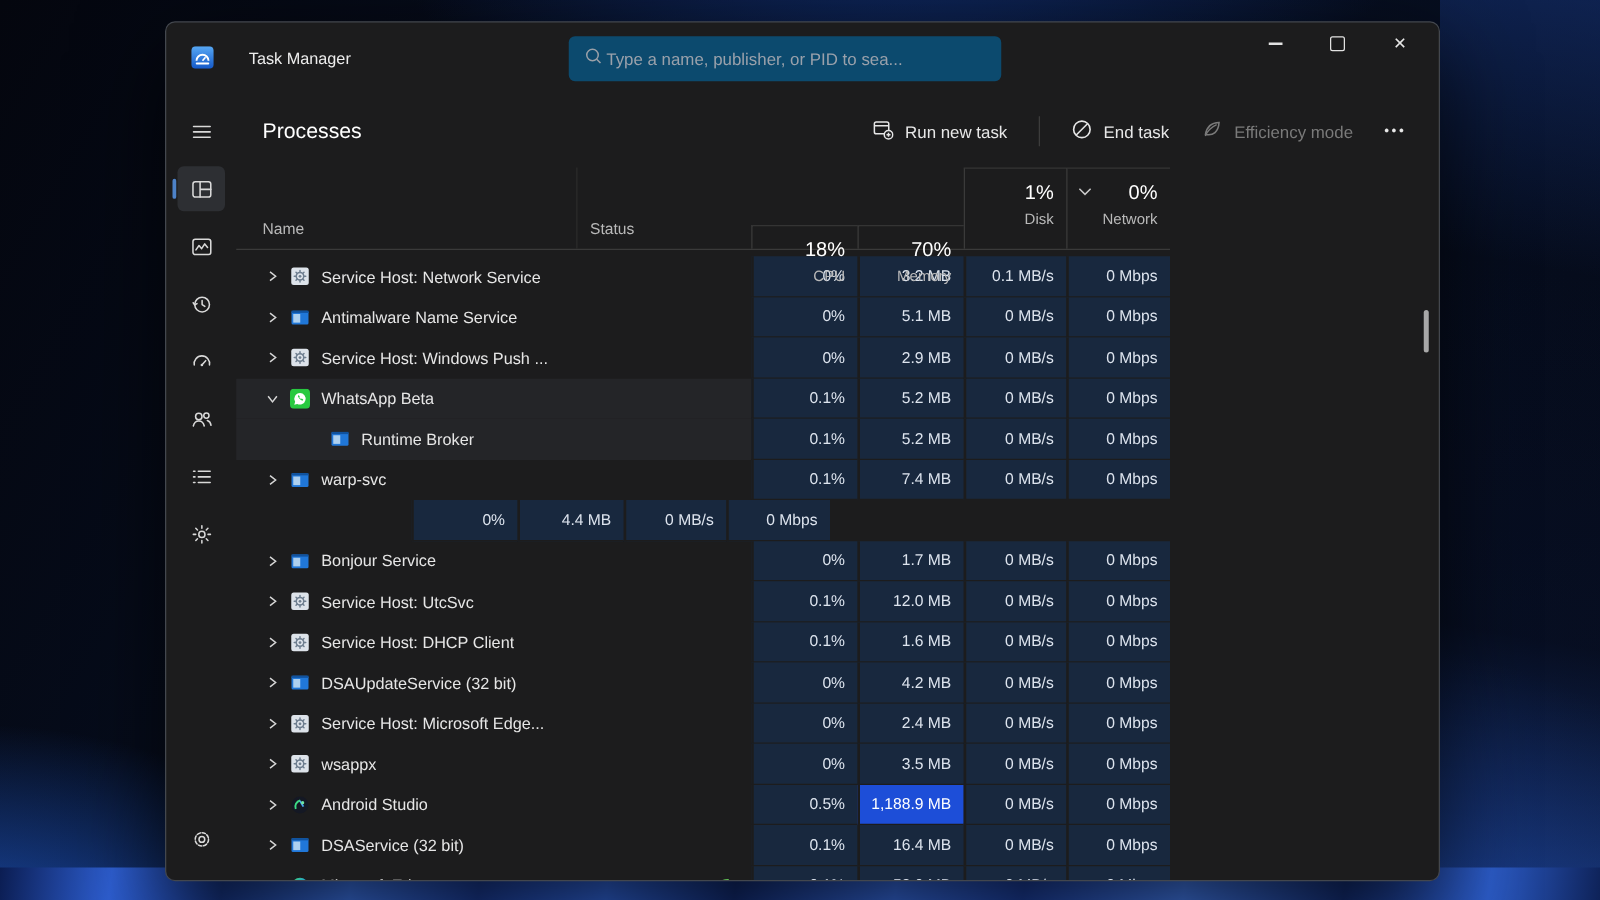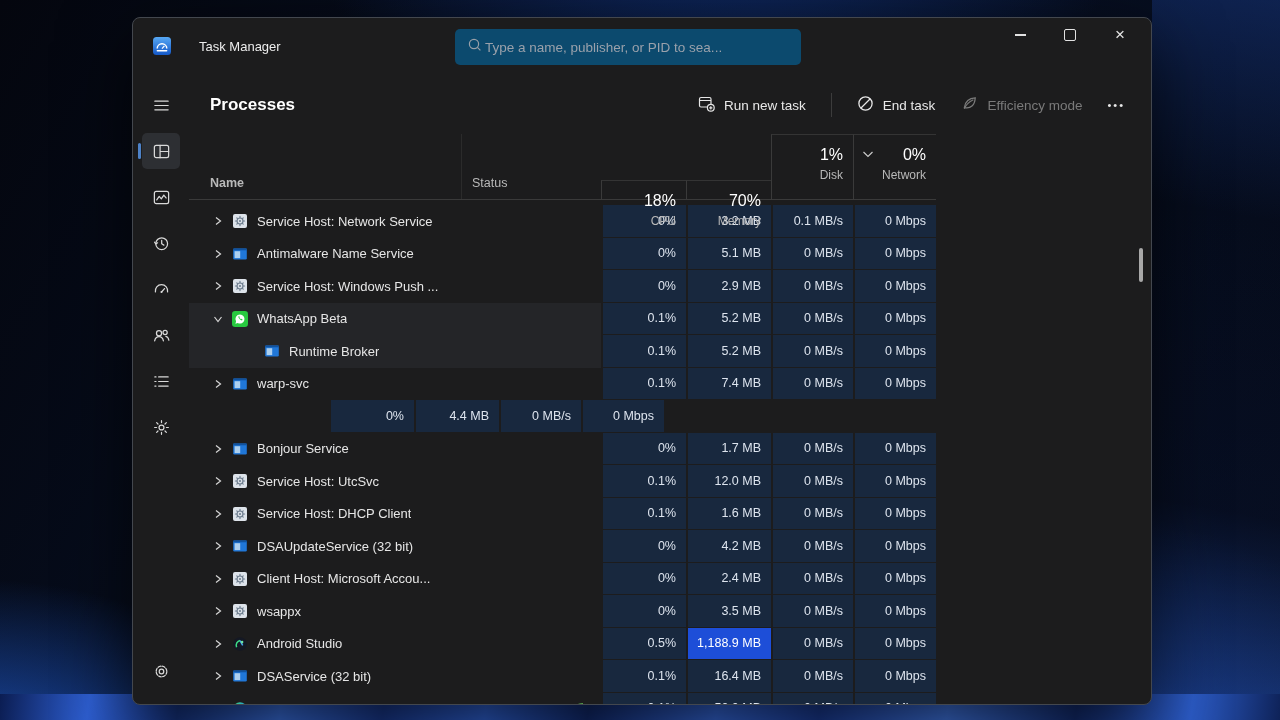--- a/index.html
+++ b/index.html
@@ -49,32 +49,32 @@
   .sitem .ibox{width:38px;height:36px;display:flex;align-items:center;justify-content:center;border-radius:5px;}
   .sitem.active .ibox{background:#2d2f33;}
   .sitem.active::before{content:"";position:absolute;left:5px;top:15px;width:3px;height:16px;
                         border-radius:2px;background:#4d82c8;}
   .sitem.settings{margin-top:auto;margin-bottom:10px;}
   .sic{stroke:#d9d9d9;stroke-width:1.3;fill:none;stroke-linecap:round;stroke-linejoin:round;}
 
   
   .content{flex:1;position:relative;}
   .pagehead{height:58px;display:flex;align-items:center;padding:0 17px 0 21px;box-sizing:border-box;}
-  .pagetitle{font-size:17px;font-weight:700;color:#ffffff;}
+  .pagetitle{font-size:17px;font-weight:400;color:#ffffff;}
   .toolbar{margin-left:auto;display:flex;align-items:center;gap:6px;}
   .tbtn{display:flex;align-items:center;gap:9px;font-size:13.5px;color:#e8e8e8;
         padding:7px 10px;border-radius:4px;background:transparent;border:none;}
   .tbtn.disabled{color:#7a7a7a;}
   .tdivider{width:1px;height:24px;background:#3c3c3c;margin:0 9px;}
   .morebtn{font-size:11px;letter-spacing:2px;color:#e8e8e8;padding:7px 9px;border:none;background:transparent;}
 
   
   .thead{display:flex;width:747px;height:66px;border-bottom:1px solid #3a3a3a;box-sizing:border-box;}
   .h-name{width:272px;display:flex;align-items:flex-end;padding:0 0 9px 21px;
-          box-sizing:border-box;color:#b9b9b9;font-size:12.5px;font-weight:bold;}
+          box-sizing:border-box;color:#b9b9b9;font-size:12.5px;}
   .h-status{width:140px;display:flex;align-items:flex-end;padding:0 0 9px 10px;
             box-sizing:border-box;color:#b9b9b9;font-size:12.5px;border-left:1px solid #2b2b2b;}
   .h-metric{position:relative;display:flex;flex-direction:column;align-items:flex-end;
             padding:11px 10px 0 0;border-left:1px solid #3a3a3a;border-top:1px solid #343434;
             box-sizing:border-box;}
   .h-metric .pct{font-size:16px;color:#fff;line-height:1.15;}
   .h-metric .mlabel{font-size:12px;color:#b9b9b9;margin-top:4px;}
   .h-metric.cpu,.h-metric.memory{width:85px;margin-top:46px;}
   .h-metric.disk{width:82px;}
   .h-metric.network{width:83px;}
@@ -548,21 +548,21 @@
               <span class="picon">
                 <svg viewBox="0 0 16 16" width="16" height="16">
                   <rect x="1" y="1" width="14" height="14" rx="2" fill="#dde3ea"></rect>
                   <circle cx="8" cy="8" r="3" fill="none" stroke="#6f7f90" stroke-width="1.2"></circle>
                   <circle cx="8" cy="8" r="1.1" fill="#6f7f90"></circle>
                   <g stroke="#6f7f90" stroke-width="1.2" stroke-linecap="round">
                     <path d="M8 3.4v1.4M8 11.2v1.4M3.4 8h1.4M11.2 8h1.4M4.8 4.8l1 1M10.2 10.2l1 1M11.2 4.8l-1 1M4.8 11.2l1-1"></path>
                   </g>
                 </svg>
               </span>
-              <span class="plabel">Client Host: Microsoft Accou...</span>
+              <span class="plabel">Service Host: Microsoft Edge...</span>
             </div>
             <div class="cstatus"></div>
             <div class="metric cpu">0%</div>
             <div class="metric memory">2.4 MB</div>
             <div class="metric disk">0 MB/s</div>
             <div class="metric network">0 Mbps</div>
           </div>
           <div class="trow">
             <div class="cname">
               <span class="expander">

